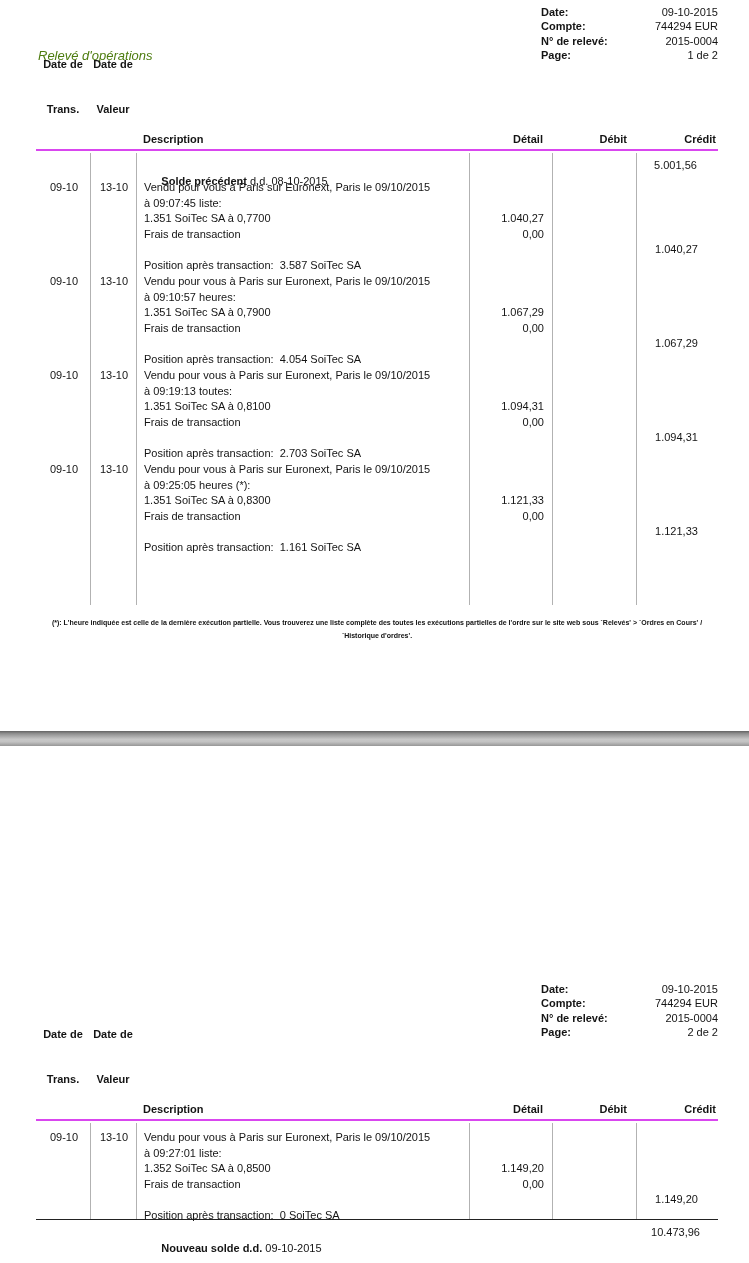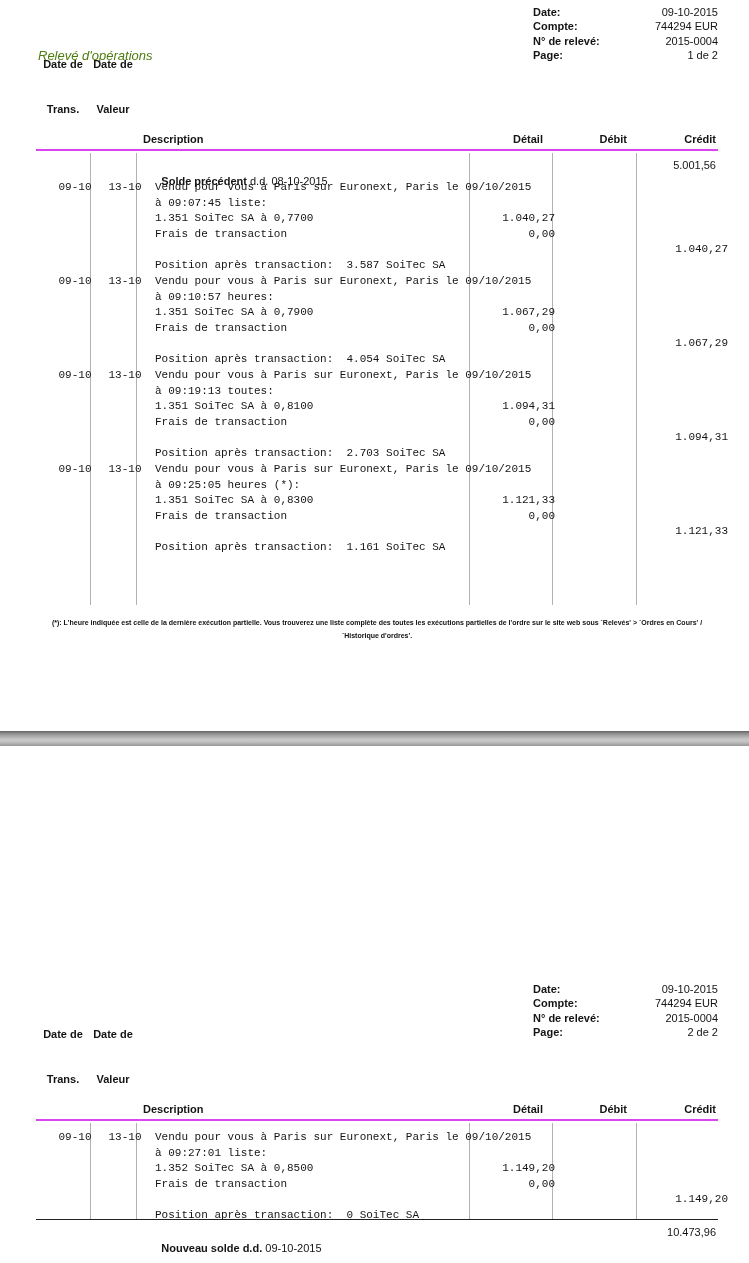--- a/index.html
+++ b/index.html
@@ -6,43 +6,43 @@
   html,body { background:#fff; }
   body {
     width:749px; height:1263px; position:relative; overflow:hidden;
     font-family:"Liberation Sans","DejaVu Sans",sans-serif;
     font-size:11px; color:#141414;
   }
   .abs { position:absolute; }
 
   
   .meta-block { position:absolute; left:533px; width:185px; }
-  .meta-row { display:flex; justify-content:space-between; height:14.3px; line-height:14.3px; }
+  .meta-row { display:flex; justify-content:space-between; height:14.3px; line-height:14.3px;margin-left:8px; }
   .meta-label { font-weight:bold; white-space:pre; }
   .meta-value { white-space:pre; }
 
   .doc-title { position:absolute; left:38px; top:48px; font-style:italic; font-size:13px; color:#4d7c0f; }
 
   
   .thead { position:absolute; left:36px; width:682px; height:33px; border-bottom:2px solid #d946ef; }
   .hc { position:absolute; bottom:2px; font-weight:bold; line-height:15px; white-space:pre; }
 
   
   .tbody { position:absolute; left:36px; width:682px; }
   .vline { position:absolute; top:0; width:1px; background:#b2b2b2; height:100%; }
   .v1 { left:54px; } .v2 { left:100px; } .v3 { left:433px; } .v4 { left:516px; } .v5 { left:600px; }
 
   .tl { position:absolute; height:15.5px; line-height:15.5px; white-space:pre; }
   .c-trans { left:0; width:54px; text-align:center; }
   .c-val   { left:54px; width:46px; text-align:center; }
   .c-desc  { left:107px; }
   .c-det   { left:433px; width:74px; text-align:right; }
-  .c-cred  { left:599px; width:81px; text-align:right; }
-
-  .txn { position:absolute; left:12px; width:100%; height:93px;font-family:Liberation Mono, monospace; }
+  .c-cred  { left:599px; width:81px; text-align:center; }
+
+  .txn { position:absolute; left:1px; width:100%; height:93px; }
   .l1 { top:0; } .l2 { top:15.5px; } .l3 { top:31px; } .l4 { top:46.5px; } .l5 { top:62px; } .l6 { top:77.5px; }
 
   .bold { font-weight:bold; }
 
   
   .footnote { position:absolute; left:36px; top:616px; width:682px; text-align:center;
               font-size:7px; font-weight:bold; line-height:13px; color:#111; }
   .footnote div { white-space:nowrap; }
 
   

